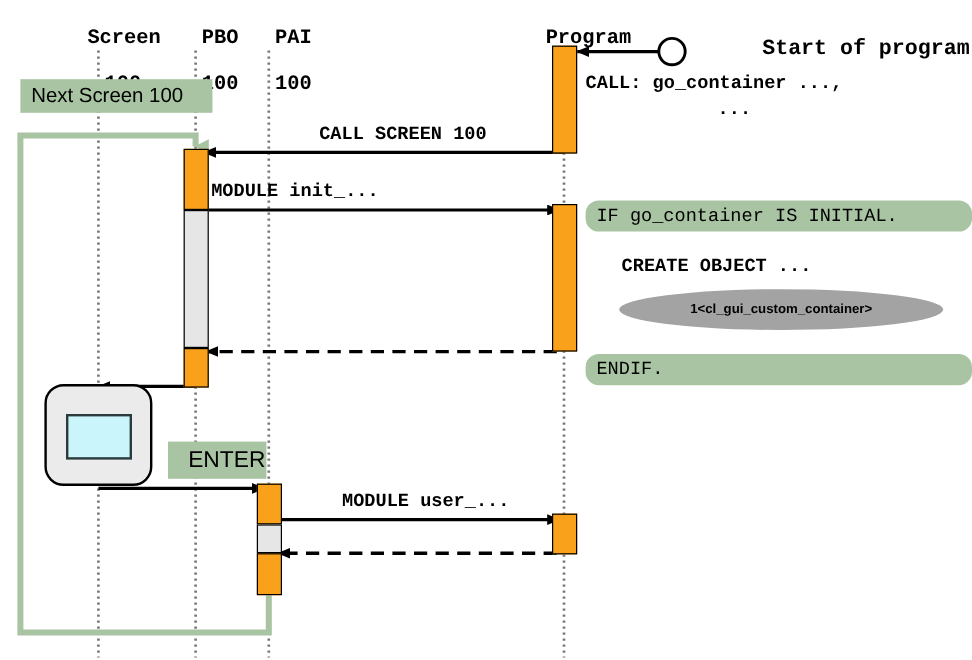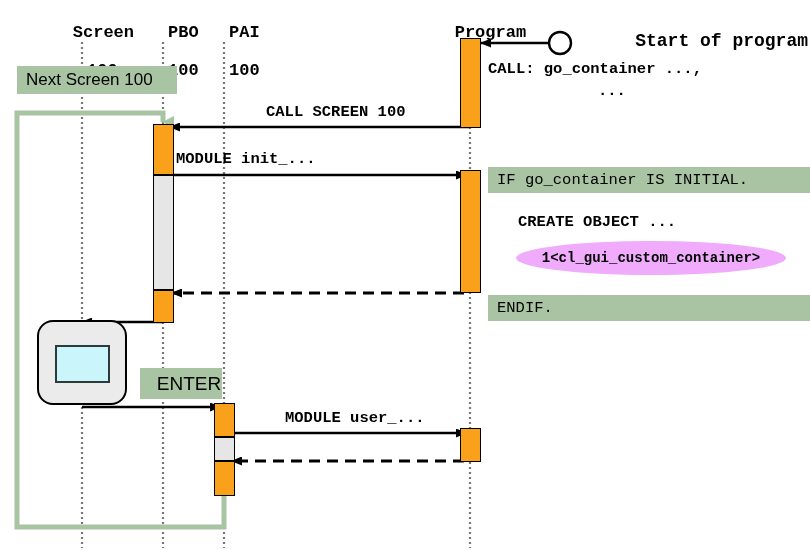--- a/index.html
+++ b/index.html
@@ -6,27 +6,27 @@
   body{width:810px;height:550px;position:relative;overflow:hidden;
        font-family:"Liberation Sans",sans-serif;}
   #stage{position:absolute;left:0;top:0;width:810px;height:550px;}
   .hdr{position:absolute;font-family:Liberation Mono, monospace;font-weight:bold;
        font-size:17px;color:#000;text-align:center;white-space:pre;line-height:19px;}
   .mono{font-family:"Liberation Mono",monospace;font-weight:bold;color:#000;
         white-space:pre;position:absolute;font-size:15.5px;letter-spacing:0px;}
   .greenbox{position:absolute;background:#a8c4a2;color:#000000;font-weight:normal;
             display:flex;align-items:center;box-sizing:border-box;}
   .greenbox.mono-t{font-family:"Liberation Mono",monospace;font-size:15.5px;
-            padding-left:9px;white-space:pre;}
+            padding-left:9px;white-space:pre;border-radius:11px;}
   .greenbox.sans-t{font-family:"Liberation Sans",sans-serif;font-size:17px;
             padding-left:9px;white-space:pre;}
-  .ellipse{position:absolute;background:#f0abfc;border-radius:50%;
+  .ellipse{position:absolute;background:#a3a3a3;border-radius:50%;
            display:flex;align-items:center;justify-content:center;
-           font-family:Liberation Mono, monospace;font-weight:bold;
-           font-size:14px;color:#000;white-space:pre;}
+           font-family:Liberation Sans, sans-serif;font-weight:bold;
+           font-size:11px;color:#000;white-space:pre;}
   .actbar{position:absolute;border:1.6px solid #000;box-sizing:border-box;}
   .orange{background:#f9a11b;}
   .grey{background:#e6e6e6;}
   .monitor{position:absolute;background:#ebebeb;border:2.4px solid #000;
            border-radius:16px;box-sizing:border-box;}
   .screenarea{position:absolute;background:#c9f5fb;border:2.2px solid #2b3a3a;
               box-sizing:border-box;}
   svg{position:absolute;left:0;top:0;overflow:visible;}
 </style>
 </head>

